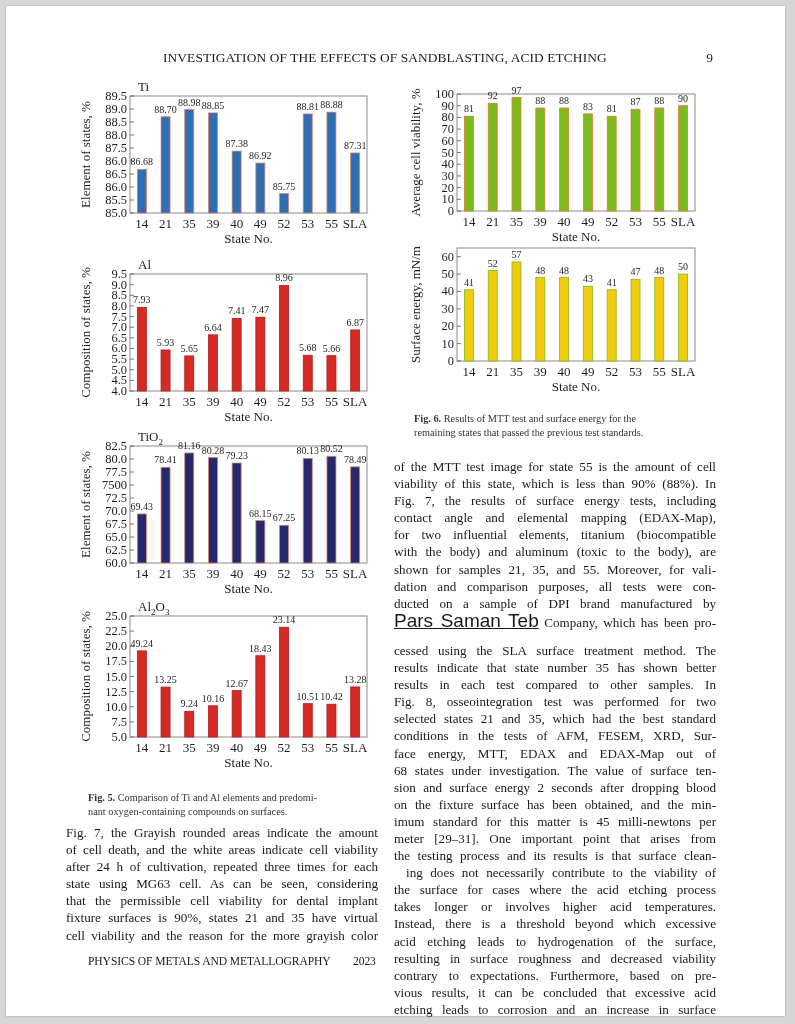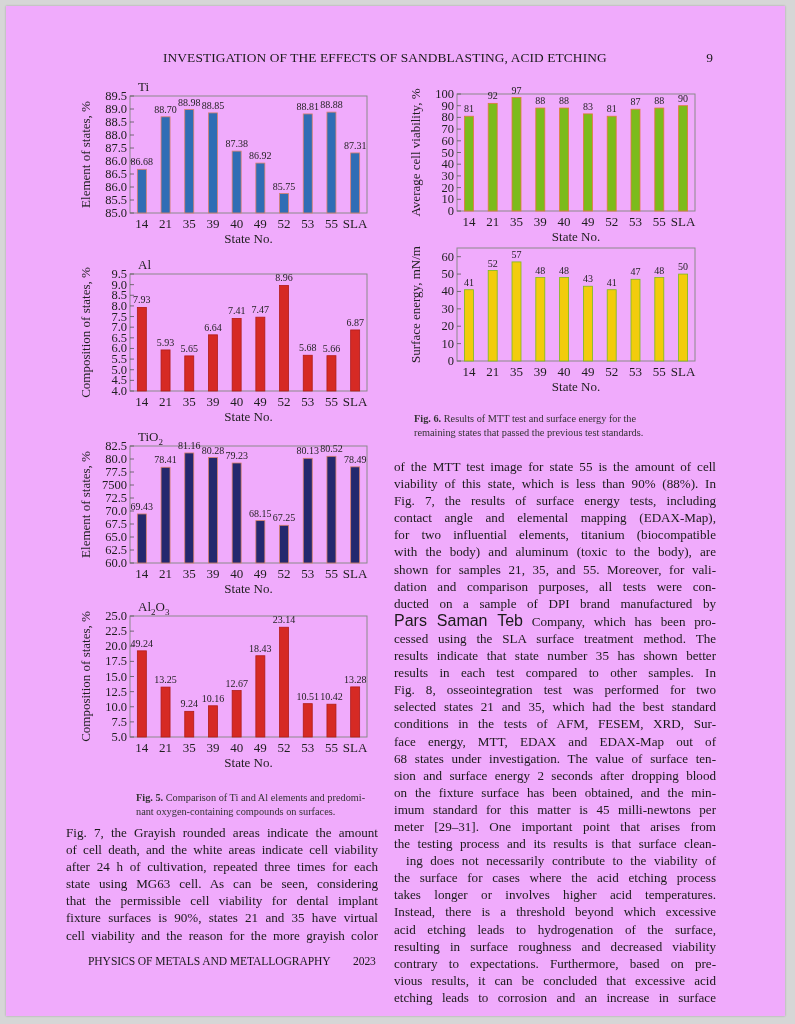--- a/index.html
+++ b/index.html
@@ -5,21 +5,21 @@
   html, body { margin: 0; padding: 0; }
   body {
     width: 795px; height: 1024px; overflow: hidden;
     background: #d6d6d6;
     font-family: "Liberation Serif", "DejaVu Serif", serif;
     color: #1a1a1a;
     position: relative;
   }
   .page {
     position: absolute; left: 6px; top: 6px; width: 779px; height: 1010px;
-    background: #f0abfc;
+    background: #ffffff;
     box-shadow: 0 0 2px rgba(0,0,0,0.25);
   }
   .running-head {
     position: absolute; top: 44px; left: 157px; width: 550px;
     font-size: 13.4px; letter-spacing: 0.1px;
   }
   .running-head .title { position: absolute; left: 0; top: 0; }
   .running-head .pageno { position: absolute; right: 0; top: 0; }
 
   .chart { position: absolute; }
@@ -28,21 +28,21 @@
 
   .caption {
     position: absolute; font-size: 10.3px; line-height: 13.5px; color: #333;
   }
   .caption b { font-weight: bold; }
 
   .body-text {
     position: absolute; font-size: 13.1px; line-height: 17.1px;
     text-align: justify; color: #1a1a1a;
   }
-  .brand-name { font-family: "Liberation Sans", "DejaVu Sans", sans-serif; font-size: 16px; }
+  .brand-name { font-family: "Liberation Sans", "DejaVu Sans", sans-serif; font-size: 19px; text-decoration: underline; }
 
   .footer {
     position: absolute; top: 949px; left: 82px; font-size: 11.6px; letter-spacing: -0.1px;
   }
   .footer .year { margin-left: 20px; }
 </style>
 </head>
 <body>
 
 <div class="page">
@@ -390,21 +390,21 @@
         <text x="257.3" y="37.55384615384615" font-size="10" text-anchor="middle">48</text>
         <text x="257.3" y="140" font-size="13" text-anchor="middle">55</text>
         <rect x="276.6" y="38.076923076923066" width="9" height="86.92307692307693" fill="#f2cc0c" stroke="#7cbb1c" stroke-width="0.8"></rect>
         <text x="281.1" y="34.076923076923066" font-size="10" text-anchor="middle">50</text>
         <text x="281.1" y="140" font-size="13" text-anchor="middle">SLA</text>
         <text x="174" y="155" font-size="13" text-anchor="middle">State No.</text>
         <text x="18" y="68.5" font-size="13" text-anchor="middle" transform="rotate(-90 18 68.5)">Surface energy, mN/m</text>
       </svg>
     </div>
 
-  <div class="caption" style="left:82px; top:785px; width:300px;margin-left:48px;">
+  <div class="caption" style="left:82px; top:785px; width:300px;">
     <div><b>Fig. 5.</b><span> Comparison of Ti and Al elements and predomi-</span></div>
     <div>nant oxygen-containing compounds on surfaces.</div>
   </div>
 
   <div class="caption" style="left:408px; top:406px; width:300px;">
     <div><b>Fig. 6.</b><span> Results of MTT test and surface energy for the</span></div>
     <div>remaining states that passed the previous test standards.</div>
   </div>
 
   <div class="body-text" style="left:60px; top:818px; width:312px;" id="left-col">
@@ -421,21 +421,21 @@
       <div style="text-align: justify; text-align-last: justify;">of the MTT test image for state 55 is the amount of cell</div>
       <div style="text-align: justify; text-align-last: justify;">viability of this state, which is less than 90% (88%). In</div>
       <div style="text-align: justify; text-align-last: justify;">Fig. 7, the results of surface energy tests, including</div>
       <div style="text-align: justify; text-align-last: justify;">contact angle and elemental mapping (EDAX-Map),</div>
       <div style="text-align: justify; text-align-last: justify;">for two influential elements, titanium (biocompatible</div>
       <div style="text-align: justify; text-align-last: justify;">with the body) and aluminum (toxic to the body), are</div>
       <div style="text-align: justify; text-align-last: justify;">shown for samples 21, 35, and 55. Moreover, for vali-</div>
       <div style="text-align: justify; text-align-last: justify;">dation and comparison purposes, all tests were con-</div>
       <div style="text-align: justify; text-align-last: justify;">ducted on a sample of DPI brand manufactured by</div>
       <div style="text-align-last: justify;"><span class="brand-name">Pars Saman Teb</span><span> Company, which has been pro-</span></div>
-      <div style="text-align: justify; text-align-last: justify;">cessed using the SLA surface treatment method. The</div>
+      <div style="text-align: justify; text-align-last: justify; margin-top: 11px;">cessed using the SLA surface treatment method. The</div>
       <div style="text-align: justify; text-align-last: justify;">results indicate that state number 35 has shown better</div>
       <div style="text-align: justify; text-align-last: justify;">results in each test compared to other samples. In</div>
       <div style="text-align: justify; text-align-last: justify;">Fig. 8, osseointegration test was performed for two</div>
       <div style="text-align: justify; text-align-last: justify;">selected states 21 and 35, which had the best standard</div>
       <div style="text-align: justify; text-align-last: justify;">conditions in the tests of AFM, FESEM, XRD, Sur-</div>
       <div style="text-align: justify; text-align-last: justify;">face energy, MTT, EDAX and EDAX-Map out of</div>
       <div style="text-align: justify; text-align-last: justify;">68 states under investigation. The value of surface ten-</div>
       <div style="text-align: justify; text-align-last: justify;">sion and surface energy 2 seconds after dropping blood</div>
       <div style="text-align: justify; text-align-last: justify;">on the fixture surface has been obtained, and the min-</div>
       <div style="text-align: justify; text-align-last: justify;">imum standard for this matter is 45 milli-newtons per</div>

